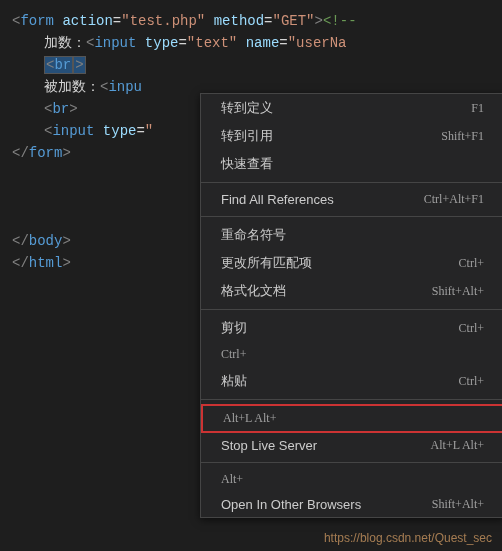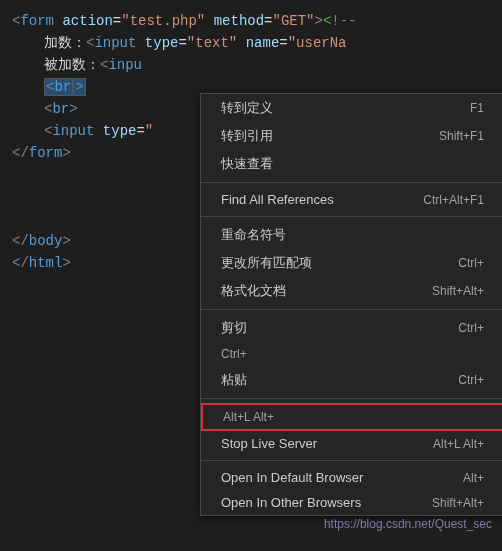--- a/index.html
+++ b/index.html
@@ -49,43 +49,43 @@
     }
     .menu-item {
       display: flex;
       justify-content: space-between;
       align-items: center;
       padding: 5px 20px;
       cursor: pointer;
       white-space: nowrap;
     }
     .menu-label { flex: 1; }
-    .menu-shortcut { color: #a0a0a0; font-size: 12px; }
+    .menu-shortcut { color: #a0a0a0; font-size: 12px; font-family: Liberation Serif, serif; }
     .separator { height: 1px; background: #454545; margin: 4px 0; }
     .red-box {
       border: 2px solid #cc3333;
     }
     .watermark {
       position: absolute;
-      bottom: 20px;
+      bottom: 6px;
       right: 10px;
-      color: #c4b5fd;
+      color: #fdba74;
       font-size: 12px;
       font-family: sans-serif;
       opacity: 0.6;
     }
   </style>
 </head>
 <body>
 
 <div class="code-area">
   <div class="line"><span class="bracket">&lt;</span><span class="tag">form</span><span> </span><span class="attr">action</span><span class="eq">=</span><span class="str">"test.php"</span><span> </span><span class="attr">method</span><span class="eq">=</span><span class="str">"GET"</span><span class="bracket">&gt;</span><span class="comment">&lt;!--</span></div>
   <div class="line indent1"><span class="text">加数：</span><span class="bracket">&lt;</span><span class="tag">input</span><span> </span><span class="attr">type</span><span class="eq">=</span><span class="str">"text"</span><span> </span><span class="attr">name</span><span class="eq">=</span><span class="str">"userNa</span></div>
+  <div class="line indent1"><span class="sel-line"><span class="highlight-box"><span class="bracket">&lt;</span><span class="tag">br</span></span><span class="highlight-box"><span class="bracket">&gt;</span></span></span></div>
   <div class="line indent1"><span class="text">被加数：</span><span class="bracket">&lt;</span><span class="tag">inpu</span></div>
-  <div class="line indent1"><span class="sel-line"><span class="highlight-box"><span class="bracket">&lt;</span><span class="tag">br</span></span><span class="highlight-box"><span class="bracket">&gt;</span></span></span></div>
   <div class="line indent1"><span class="bracket">&lt;</span><span class="tag">br</span><span class="bracket">&gt;</span></div>
   <div class="line indent1"><span class="bracket">&lt;</span><span class="tag">input</span><span> </span><span class="attr">type</span><span class="eq">=</span><span class="str">"</span></div>
   <div class="line"><span class="bracket">&lt;/</span><span class="tag">form</span><span class="bracket">&gt;</span></div>
   <div class="line">&nbsp;</div>
   <div class="line">&nbsp;</div>
   <div class="line">&nbsp;</div>
   <div class="line"><span class="bracket">&lt;/</span><span class="tag">body</span><span class="bracket">&gt;</span></div>
   <div class="line"><span class="bracket">&lt;/</span><span class="tag">html</span><span class="bracket">&gt;</span></div>
 </div>
 
@@ -135,21 +135,20 @@
   <div class="separator"></div>
   <div class="menu-item red-box">
       <span class="menu-shortcut">Alt+L Alt+</span>
     </div>
   <div class="menu-item">
       <span class="menu-label">Stop Live Server</span>
       <span class="menu-shortcut">Alt+L Alt+</span>
     </div>
   <div class="separator"></div>
   <div class="menu-item">
-      <span class="menu-label">Open In Default Browser</span>
       <span class="menu-shortcut">Alt+</span>
     </div>
   <div class="menu-item">
       <span class="menu-label">Open In Other Browsers</span>
       <span class="menu-shortcut">Shift+Alt+</span>
     </div>
 </div>
 
 <div class="watermark">https://blog.csdn.net/Quest_sec</div>
 

